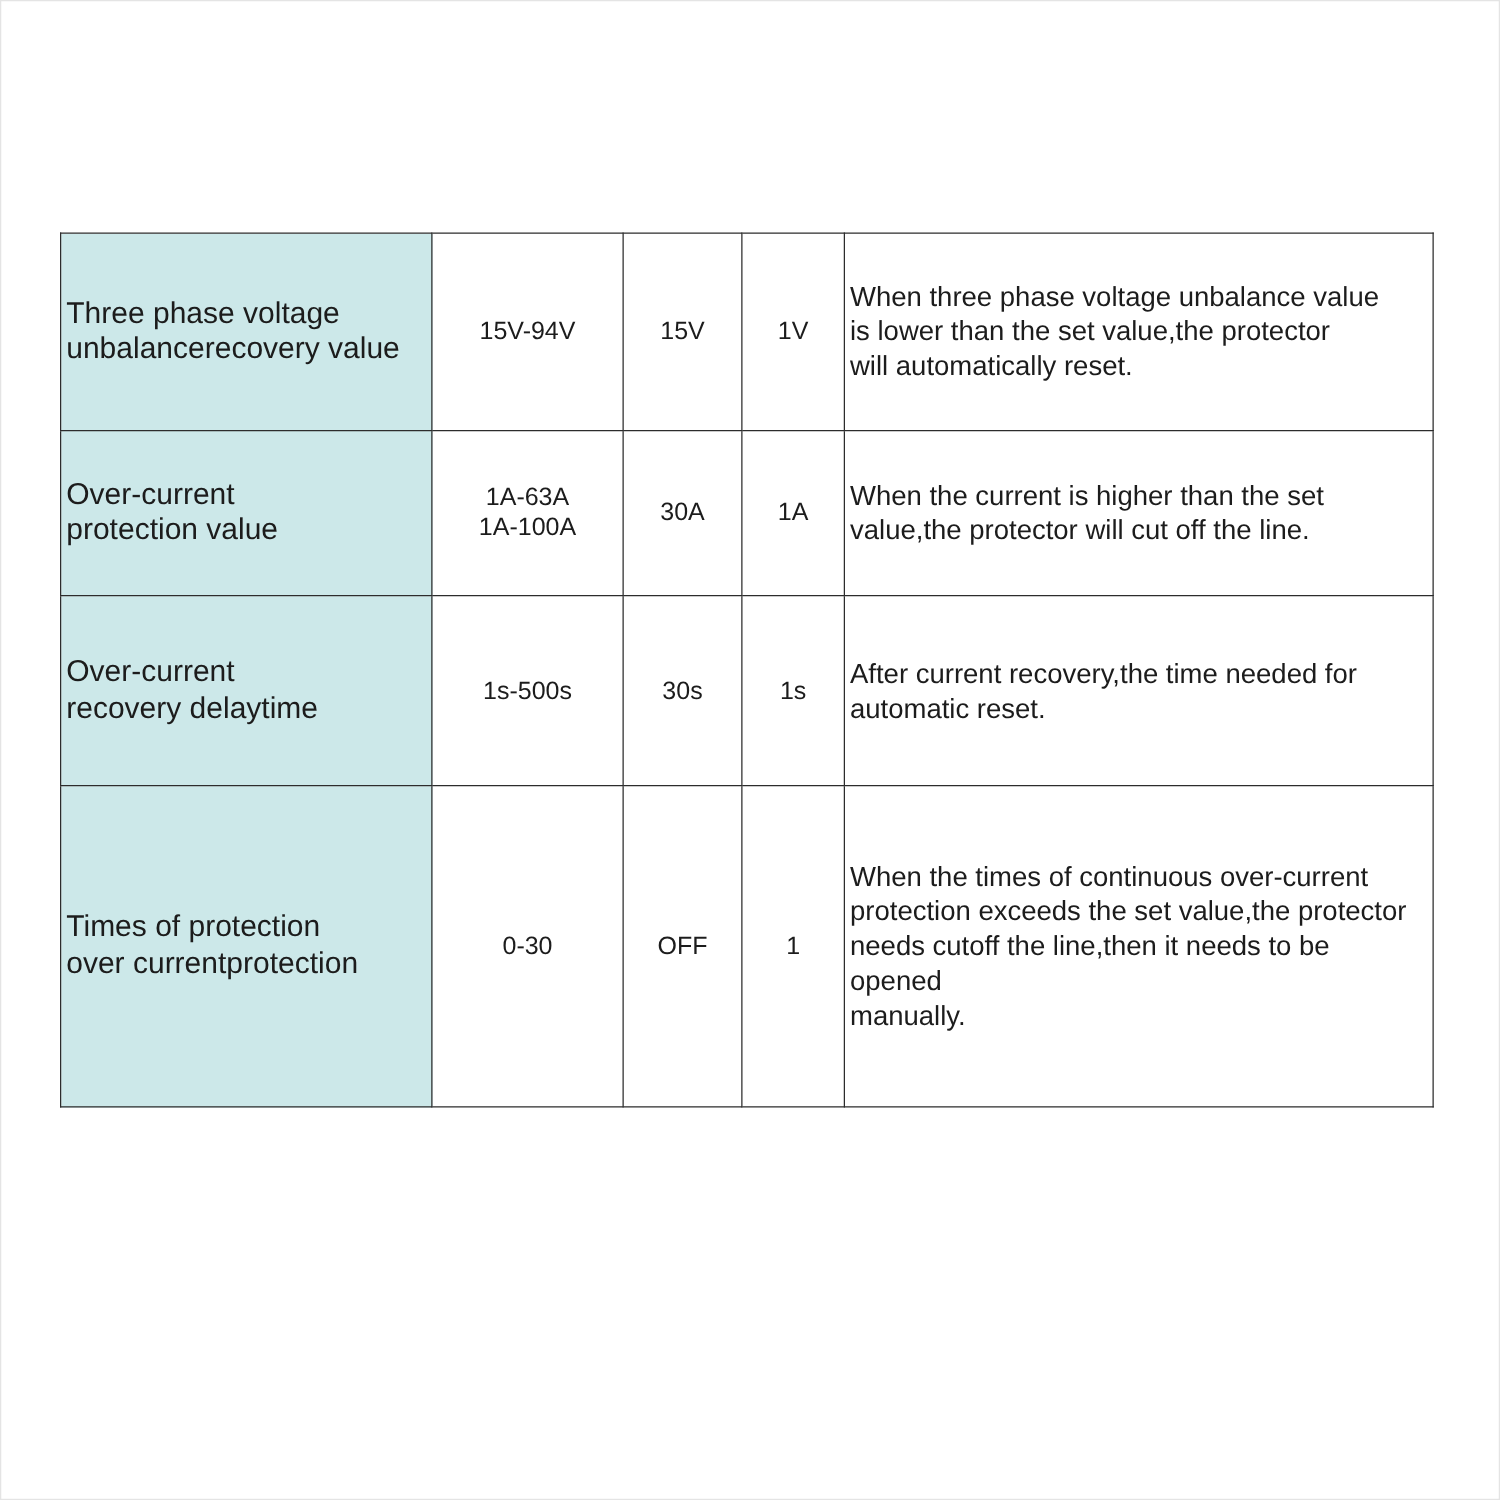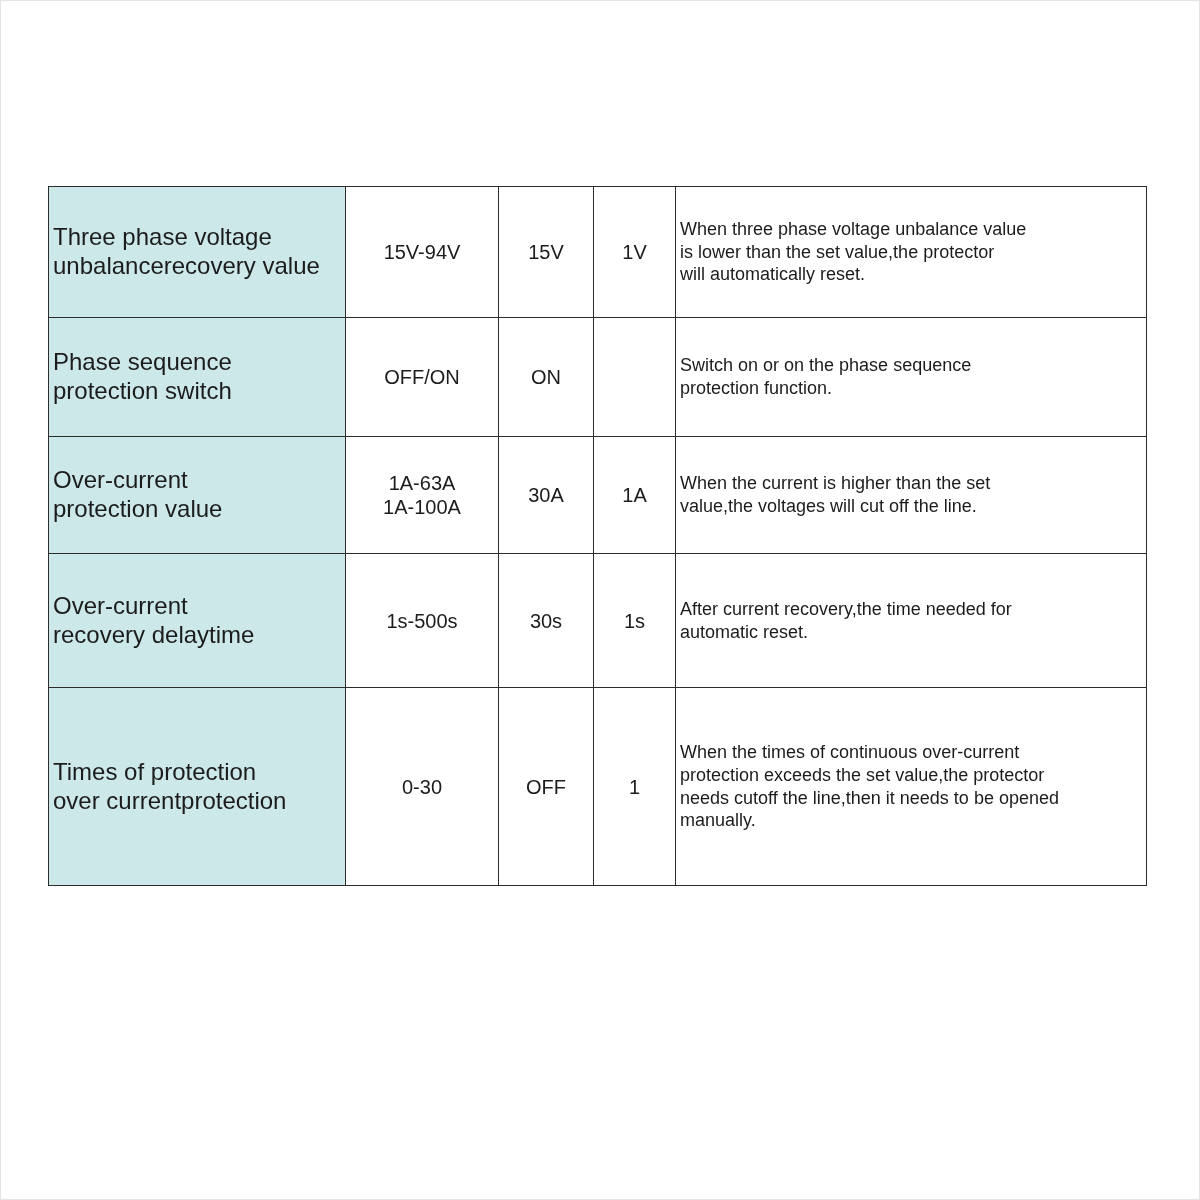--- a/index.html
+++ b/index.html
@@ -44,21 +44,21 @@
   td.c-range, td.c-default, td.c-step {
     text-align: center;
     font-size: 20px;
     line-height: 1.2;
     margin-left: 42px;
   }
   td.c-desc {
     text-align: left;
     padding-left: 13px;
     padding-right: 2px;
-    font-size: 18px;
+    font-size: 22px;
     line-height: 1.26;
   }
   
   tr.r0 { height: 83px; }
   tr.r1 { height: 75px; }
   tr.r2 { height: 74px; }
   tr.r3 { height: 85px; }
   tr.r4 { height: 76px; }
   tr.r5 { height: 49px; }
   tr.r6 { height: 125px; }
@@ -81,38 +81,29 @@
       <tr class="r0">
         <td class="c-param">Three phase voltage
 unbalancerecovery value</td>
         <td class="c-range">15V-94V</td>
         <td class="c-default">15V</td>
         <td class="c-step">1V</td>
         <td class="c-desc">When three phase voltage unbalance value
 is lower than the set value,the protector
 will automatically reset.</td>
       </tr>
-      <tr class="r1">
-        <td class="c-param">Phase sequence
-protection switch</td>
-        <td class="c-range">OFF/ON</td>
-        <td class="c-default">ON</td>
-        <td class="c-step"></td>
-        <td class="c-desc">Switch on or on the phase sequence
-protection function.</td>
-      </tr>
       <tr class="r2">
         <td class="c-param">Over-current
 protection value</td>
         <td class="c-range">1A-63A
 1A-100A</td>
         <td class="c-default">30A</td>
         <td class="c-step">1A</td>
         <td class="c-desc">When the current is higher than the set
-value,the voltages will cut off the line.</td>
+value,the protector will cut off the line.</td>
       </tr>
       <tr class="r3">
         <td class="c-param">Over-current
 recovery delaytime</td>
         <td class="c-range">1s-500s</td>
         <td class="c-default">30s</td>
         <td class="c-step">1s</td>
         <td class="c-desc">After current recovery,the time needed for
 automatic reset.</td>
       </tr>

